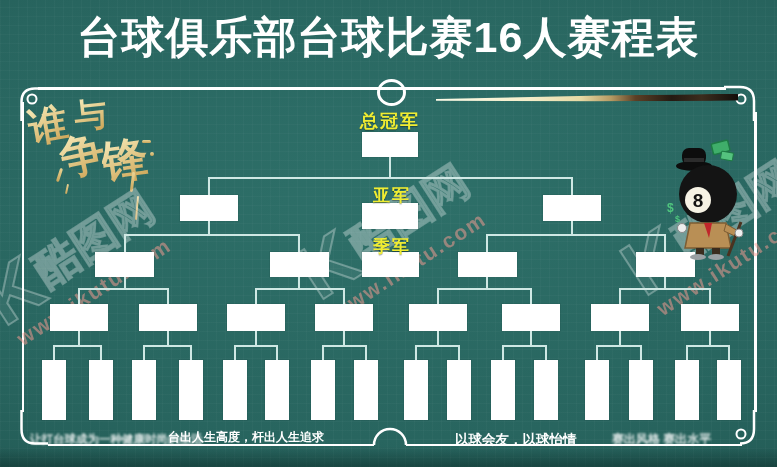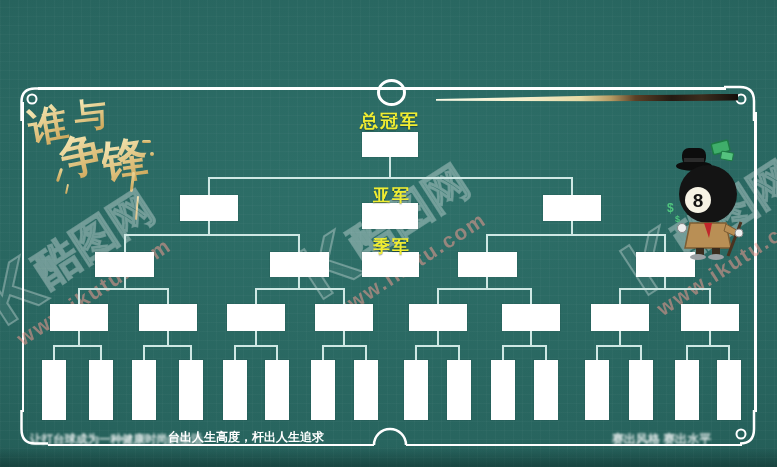--- a/index.html
+++ b/index.html
@@ -41,20 +41,21 @@
     white-space:nowrap;text-shadow:0 1px 1px rgba(0,0,0,.35);}
   
   .slogan{position:absolute;color:#ffffff;font-weight:bold;white-space:nowrap;}
   .blurred{filter:blur(1.1px);opacity:.85;}
 </style>
 </head>
 <body>
 
 <div class="stage">
 
+  <div class="title">台球俱乐部台球比赛16人赛程表</div>
 
   <div class="fl" style="left:38px;top:87px;width:688px;height:2.5px;"></div>
   <div class="fl" style="left:21.5px;top:102px;width:2.5px;height:310px;"></div>
   <div class="fl" style="left:754px;top:112px;width:2.5px;height:300px;"></div>
   <div class="fl" style="left:48px;top:443.5px;width:326px;height:2.5px;"></div>
   <div class="fl" style="left:406px;top:443.5px;width:336px;height:2.5px;"></div>
 
   <svg class="corner" style="left:18px;top:85px;" width="36" height="36" viewBox="0 0 36 36">
     <path d="M36 3.5 H17 Q3.5 3.5 3.5 17 V36" fill="none" stroke="#fff" stroke-width="2.5"></path>
     <circle cx="14" cy="14" r="4.5" fill="none" stroke="#fff" stroke-width="2"></circle>
@@ -234,15 +235,16 @@
     <line x1="81" y1="86" x2="68" y2="120" stroke="#4a3220" stroke-width="3"></line>
     <circle cx="79" cy="97" r="4" fill="#efefef" stroke="#8a8a8a" stroke-width="1"></circle>
     <rect x="36" y="112" width="8" height="7" fill="#3a2c1e"></rect>
     <rect x="52" y="112" width="8" height="7" fill="#3a2c1e"></rect>
     <ellipse cx="38" cy="121" rx="8" ry="3" fill="#9aa0a3"></ellipse>
     <ellipse cx="56" cy="121" rx="8" ry="3" fill="#9aa0a3"></ellipse>
   </svg>
 
   <span class="slogan blurred" style="left:30px;top:432px;font-size:11.5px;">让打台球成为一种健康时尚的生活</span>
   <span class="slogan" style="left:168px;top:429px;font-size:12px;">台出人生高度，杆出人生追求</span>
+  <span class="slogan" style="left:455px;top:431px;font-size:13.5px;">以球会友，以球怡情</span>
   <span class="slogan blurred" style="left:612px;top:431px;font-size:12px;">赛出风格 赛出水平</span>
 
 </div>
 
 </body></html>

